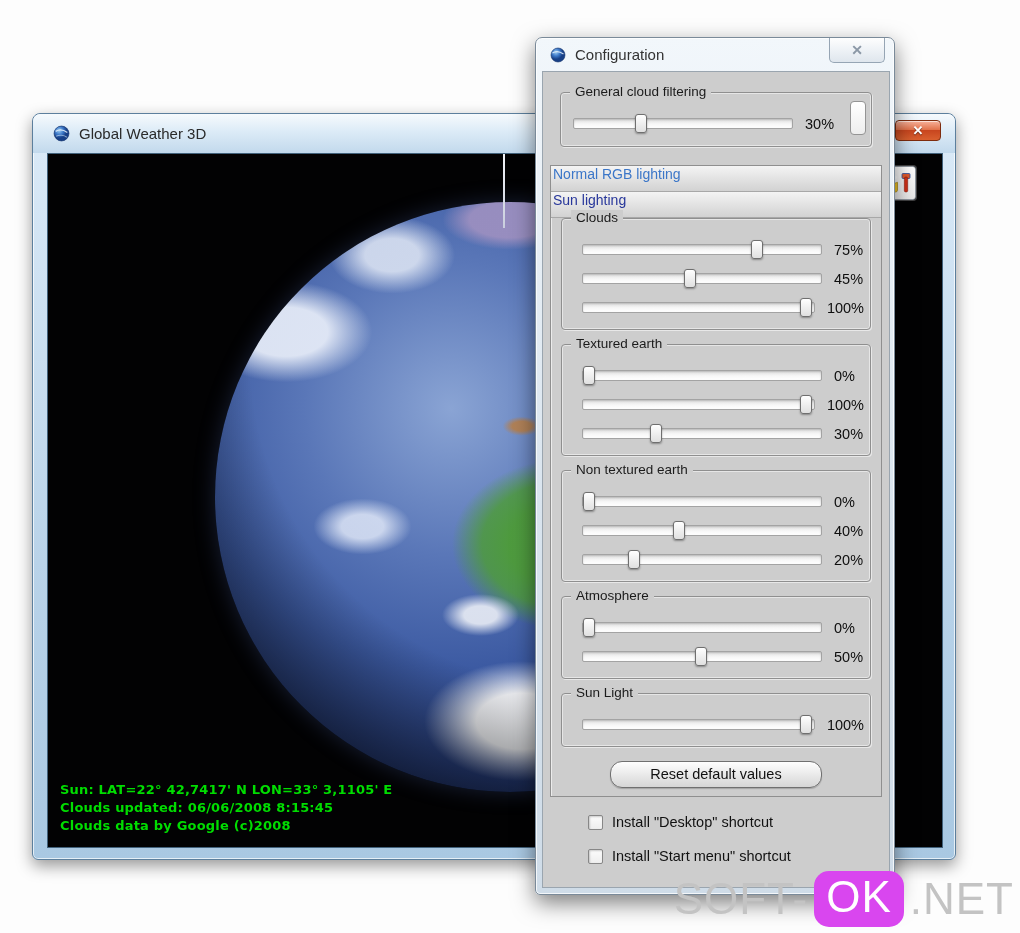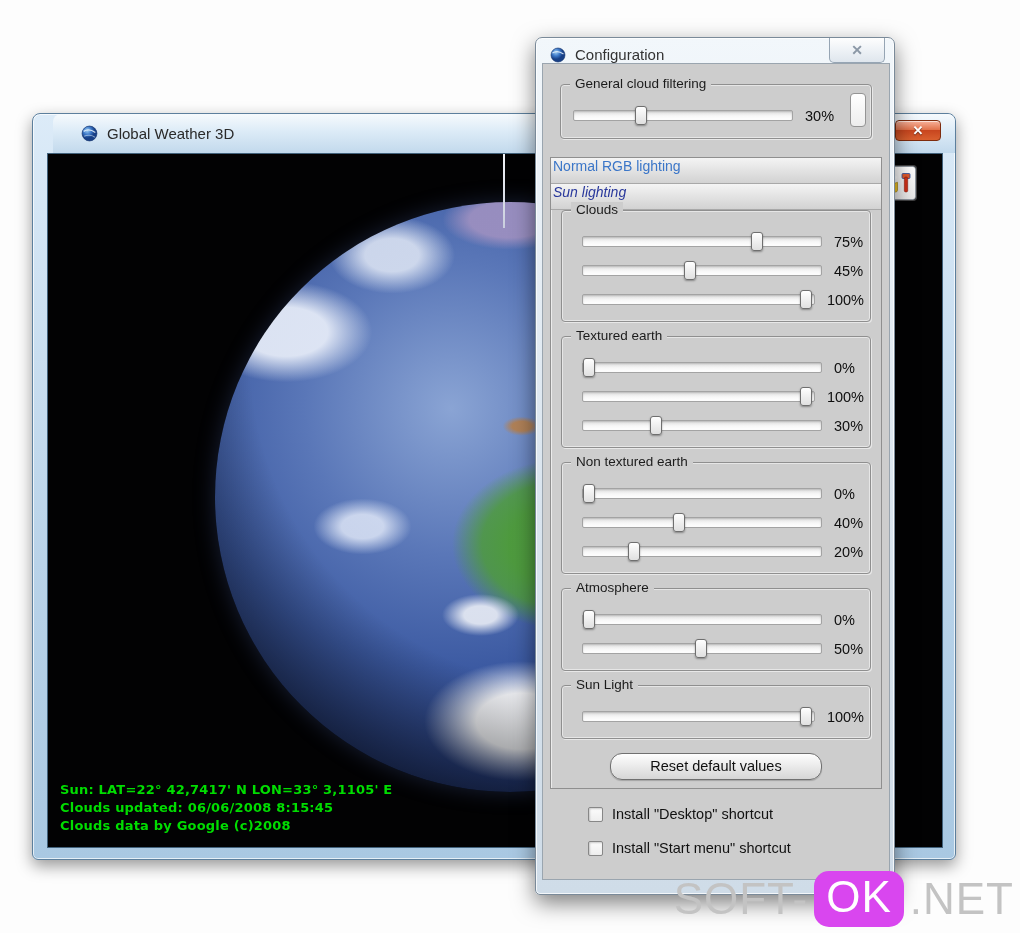--- a/index.html
+++ b/index.html
@@ -7,24 +7,23 @@
   .page { position:relative; width:1020px; height:933px; overflow:hidden; background:#fdfdfd; }
 
   
   .main-window {
     position:absolute; left:32px; top:113px; width:924px; height:747px;
     background:linear-gradient(#dcebf8, #b9d3e9 60%, #a9c8e2);
     border:1px solid #5c7f9d; border-radius:8px 8px 6px 6px;
     box-shadow:0 6px 16px rgba(0,0,0,.4), inset 0 0 0 1px rgba(255,255,255,.7);
   }
   .main-titlebar {
-    position:relative; height:39px; display:flex; align-items:center; padding-left:28px;
+    position:relative; height:39px; display:flex; align-items:center; padding-left:20px;
     background:linear-gradient(#f6fafd, #dcebf7 45%, #c2d9ec);
     border-radius:8px 8px 0 0;
-    margin-left:20px;
   }
   .main-title { margin-left:9px; font-size:15px; color:#2a2a2a; }
   .main-close {
     position:absolute; right:14px; top:6px; width:46px; height:21px;
     background:linear-gradient(#f7b29b, #e2744d 45%, #c8461f 50%, #d9602f);
     border:1px solid #7e2c0e; border-radius:4px;
     display:flex; align-items:center; justify-content:center;
     color:#fff; font-size:13px; font-weight:bold; text-shadow:0 1px 1px rgba(0,0,0,.5);
     box-shadow:inset 0 1px 0 rgba(255,255,255,.6);
     cursor:pointer;
@@ -82,21 +81,21 @@
   .dlg-titlebar { position:relative; height:33px; display:flex; align-items:center; padding-left:14px;text-align:center; }
   .dlg-title { margin-left:9px; font-size:15px; color:#333; }
   .dlg-close {
     position:absolute; right:9px; top:0px; width:56px; height:25px;
     background:linear-gradient(#fefefe,#eef2f6 50%,#dfe6ed);
     border:1px solid #96a5b4; border-top:none; border-radius:0 0 5px 5px;
     display:flex; align-items:center; justify-content:center;
     color:#8b98a6; font-size:14px; font-weight:bold; cursor:pointer;
   }
   .dlg-client {
-    position:absolute; left:6px; top:25px; width:348px; height:817px;
+    position:absolute; left:6px; top:33px; width:348px; height:817px;
     background:#cdcdcd; border:1px solid #9aa5af;
   }
 
   .group {
     position:relative; border:1px solid #8f8f8f; border-radius:4px;
     box-shadow:inset 0 0 0 1px rgba(255,255,255,.5), 1px 1px 0 rgba(255,255,255,.55);
     padding:16px 6px 7px 0;
   }
   .glabel {
     position:absolute; top:-9px; left:9px; background:#cdcdcd; padding:0 5px;
@@ -242,21 +241,21 @@
           <span class="pct">30%</span>
         </div>
         <div class="scroll-thumb"></div>
       </div>
 
       <div class="panel">
         <div class="mode-bar">
           <span style="color: rgb(59, 118, 200);">Normal RGB lighting</span>
         </div>
         <div class="mode-bar">
-          <span style="color: rgb(40, 55, 155); font-style: italic;">Sun lighting</span>
+          <span style="color: rgb(40, 55, 155);">Sun lighting</span>
         </div>
 
         <div class="group">
           <span class="glabel">Clouds</span>
           <div class="srow">
             <div class="track">
                 <div class="thumb" style="left: calc(75% - 10.5px);"></div>
               </div>
             <span class="pct">75%</span>
           </div>

